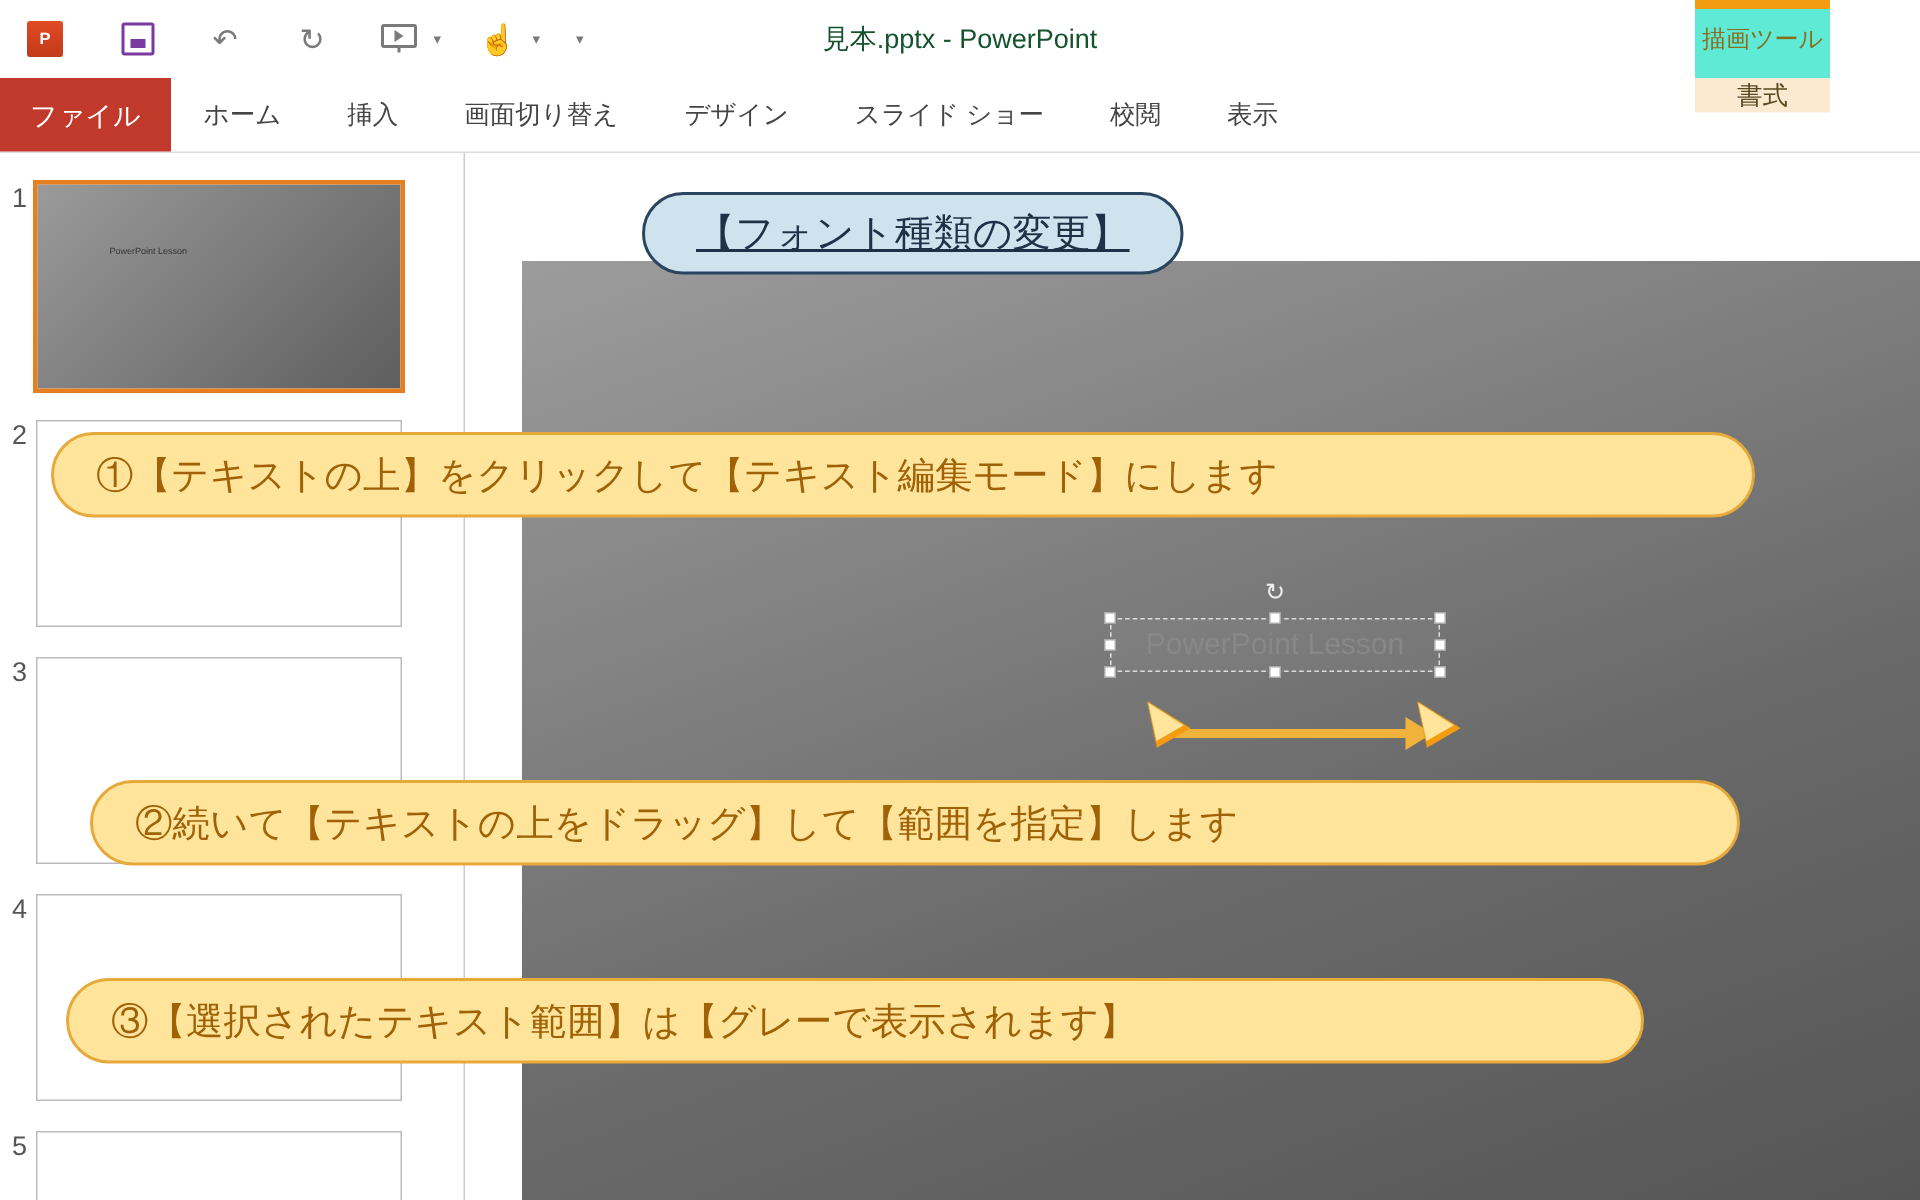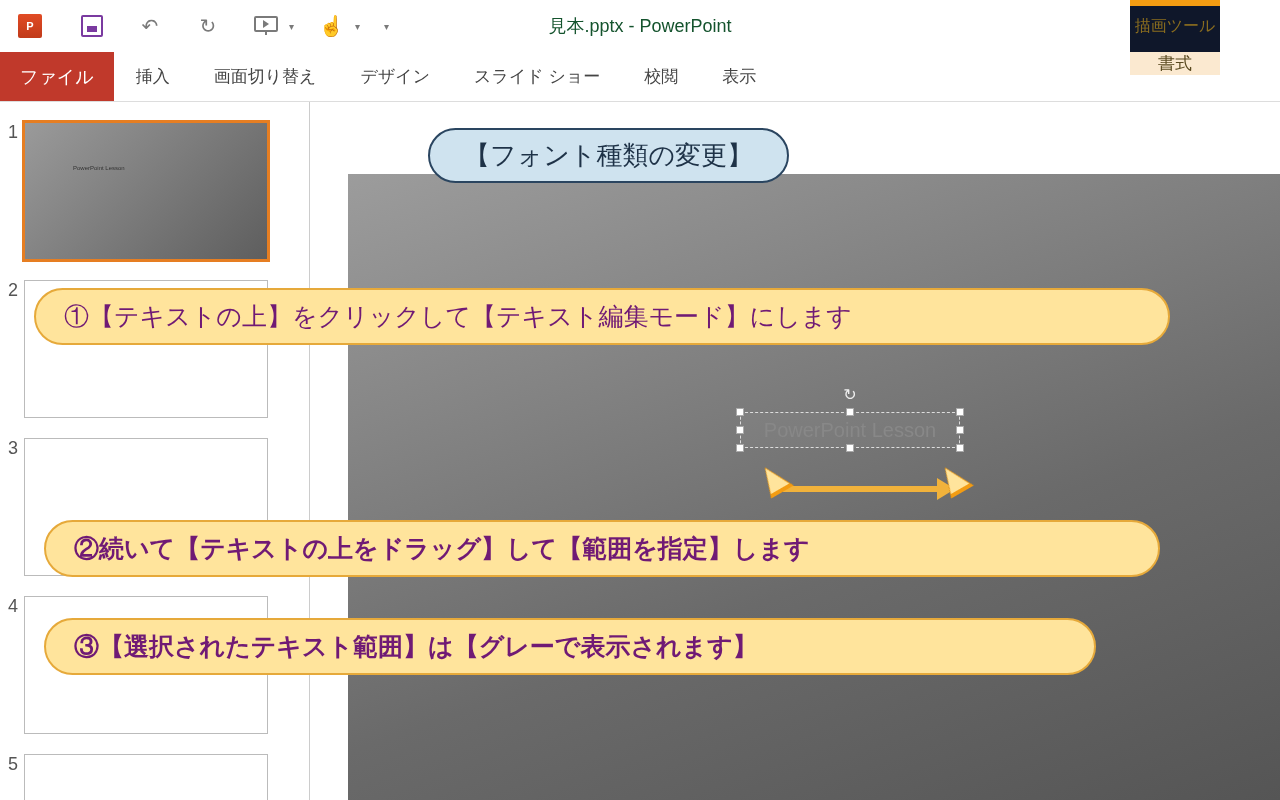--- a/index.html
+++ b/index.html
@@ -29,21 +29,21 @@
   .save-icon { width: 22px; height: 22px; border: 2px solid #7a3aa0; border-radius: 2px; position: relative; }
   .save-icon::after { content:""; position:absolute; bottom:3px; left:4px; right:4px; height:6px; background:#7a3aa0; }
   .qat-caret { font-size:10px; margin-left:-15px; margin-right:18px; color:#7a7a7a; }
 
   .title {
     position: absolute; left: 0; right: 0; text-align: center;
     font-size: 18px; color: #14532d; pointer-events:none;
   }
   .ctx-tab {
     position:absolute; right:60px; top:0; height:52px; width:90px;
-    background:#0f172a; text-align:center;
+    background:#5eead4; text-align:center;
   }
   .ctx-tab .bar { height:6px; background:#f39c12; }
   .ctx-tab .lbl { padding-top:10px; font-size:16px; color:#8a6d1f; }
 
   
   .ribbon {
     height: 50px;
     display: flex; align-items: stretch;
     border-bottom: 1px solid #ddd;
   }
@@ -102,31 +102,31 @@
   .h-l{ left:-5px; top:50%; transform:translateY(-50%) }
   .h-r{ right:-5px; top:50%; transform:translateY(-50%) }
   .rotate { position:absolute; left:50%; top:-28px; transform:translateX(-50%);
             color:#eee; font-size:16px; }
 
   
   .balloon-title {
     position:absolute; left:428px; top:128px;
     padding:8px 34px; border-radius:999px;
     background:#cfe3ef; border:2px solid #2a4560;
-    font-size:26px; color:#1e3247;
+    font-size:26px; color:#1e3247;text-decoration:underline;
   }
   .balloon {
     position:absolute;
     padding:10px 28px; border-radius:999px;
     background:#ffe49c; border:2px solid #e6a93a;
-    font-size:25px; color:#701a75; white-space:nowrap;
+    font-size:25px; color:#a16207; white-space:nowrap;
   }
   .b1 { left:34px; top:288px; right:110px; }
-  .b2 { left:44px; top:520px; right:120px;font-weight:bold; }
-  .b3 { left:44px; top:618px; right:184px;font-weight:bold; }
+  .b2 { left:60px; top:520px; right:120px; }
+  .b3 { left:44px; top:652px; right:184px; }
 
   
   .drag-arrow {
     position:absolute; left:425px; top:300px; width:180px; height:30px;
     pointer-events:none;
   }
   .drag-line { position:absolute; left:10px; right:10px; top:12px; height:6px;
                background:#f1b23b; }
   .drag-head {
     position:absolute; right:-2px; top:4px;
@@ -176,20 +176,21 @@
   <div class="title">見本.pptx - PowerPoint</div>
 
   <div class="ctx-tab">
     <div class="bar"></div>
     <div class="lbl">描画ツール</div>
   </div>
 </div>
 
 <div class="ribbon">
   <div class="tab file">ファイル</div>
+  <div class="tab">ホーム</div>
   <div class="tab">挿入</div>
   <div class="tab">画面切り替え</div>
   <div class="tab">デザイン</div>
   <div class="tab">スライド ショー</div>
   <div class="tab">校閲</div>
   <div class="tab">表示</div>
   <div class="tab ctx">書式</div>
 </div>
 
 <div class="workspace">

